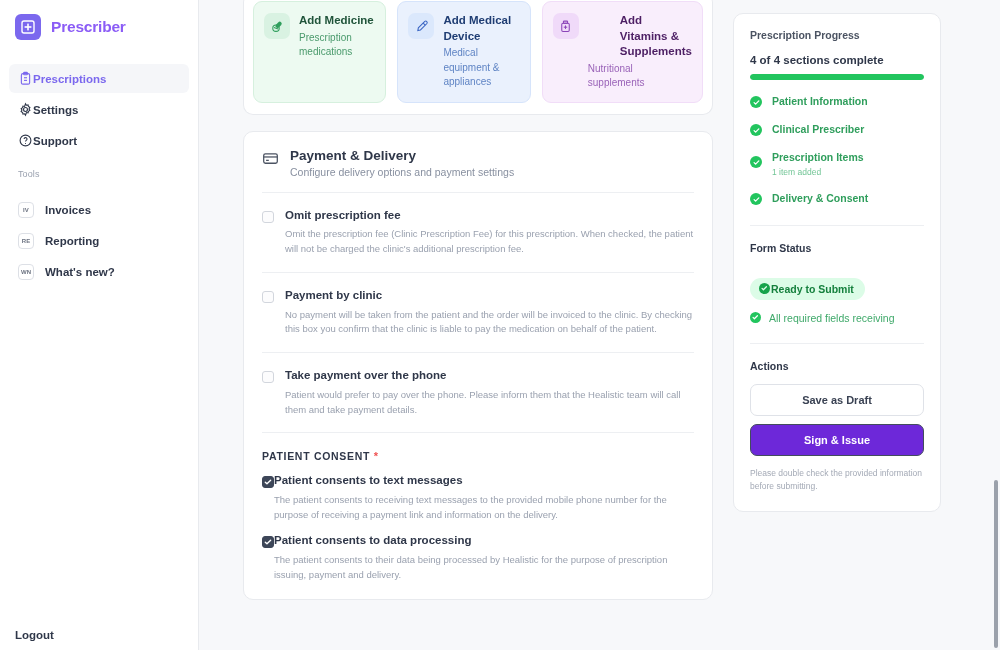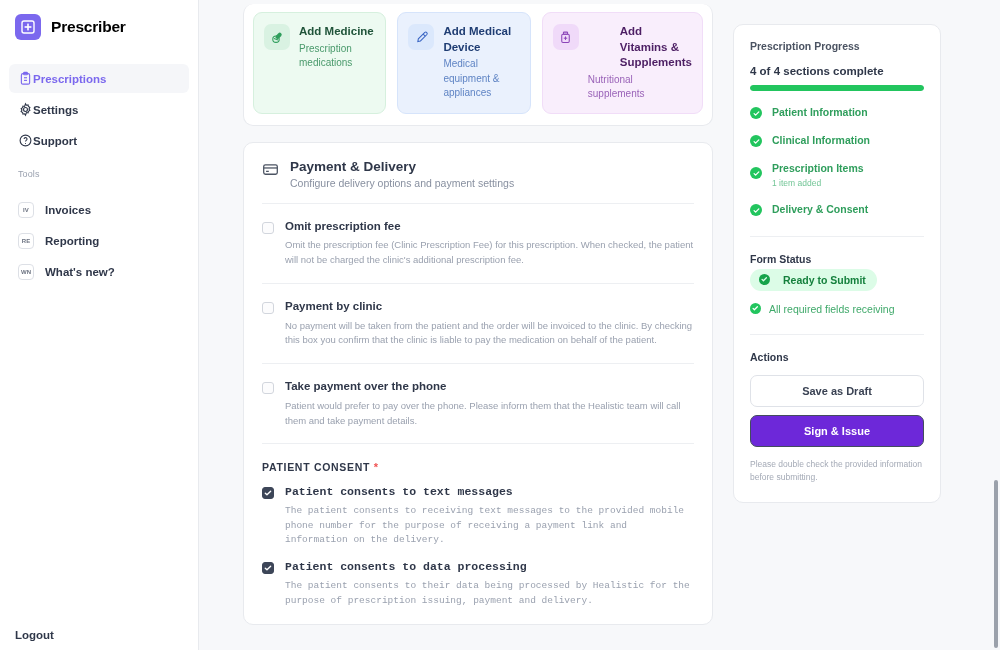--- a/index.html
+++ b/index.html
@@ -24,21 +24,21 @@
     display: flex; align-items: center; gap: 10px;
     padding: 14px 0 14px 15px;
   }
   .brand-logo {
     width: 26px; height: 26px; border-radius: 6px;
     background: #7b68ee;
     display: flex; align-items: center; justify-content: center;
     flex: 0 0 26px;
   }
   .brand-name {
-    font-size: 15.5px; font-weight: bold; color: #000000;
+    font-size: 15.5px; font-weight: bold; color: #8b5cf6;
     letter-spacing: -0.2px;
   }
   .nav { margin-top: 10px; padding: 0 9px; }
   .nav-item {
     display: flex; align-items: center; 
     height: 29px; padding: 0 9px; border-radius: 6px;
     color: #2f3749; font-size: 11.5px; font-weight: bold;
     margin-bottom: 2px;
     cursor: pointer;
   }
@@ -65,21 +65,21 @@
   .logout {
     margin-top: auto;
     padding: 0 0 9px 15px;
     font-size: 11.5px; font-weight: bold; color: #2f3749;
     cursor: pointer;
   }
 
   
   .main {
     flex: 1; height: 650px; overflow: hidden;
-    padding: 12px 18px 0 44px;
+    padding: 1px 18px 0 44px;
     display: flex; gap: 20px;
   }
   .center-col { flex: 0 0 470px; padding-top: 0; }
   .right-col { flex: 0 0 208px; padding-top: 12px; }
 
   
   .quickadd-panel {
     background: #fff; border: 1px solid #e8eaee; border-radius: 10px;
     border-top: none;
     margin-top: -8px;
@@ -132,21 +132,21 @@
   }
   .cbox.checked { background: #3d4658; border-color: #3d4658; }
   .clabel { font-size: 11.5px; font-weight: bold; color: #2f3749; line-height: 1.2; }
   .cdesc { font-size: 9.5px; color: #9aa1af; line-height: 1.55; margin-top: 5px; max-width: 418px; }
 
   .consent-head {
     font-size: 10.5px; font-weight: bold; color: #2f3749;
     letter-spacing: 0.7px; padding-top: 17px;
   }
   .req { color: #f05252; font-size: 11px; }
-  .consent-row { display: flex; gap: 11px; padding: 12px 0 0 0; font-family: Liberation Mono, monospace; }
+  .consent-row { display: flex; padding: 12px 0 0 0; }
   .consent-row .cdesc { max-width: 420px; }
 
   
   .rcard {
     background: #fff; border: 1px solid #e8eaee; border-radius: 10px;
     padding: 15px 16px 17px 16px;
   }
   .rtitle { font-size: 10.5px; font-weight: bold; color: #4b5362; }
   .rsections { font-size: 11.5px; font-weight: bold; color: #2f3749; margin-top: 13px; }
   .progress-track {
@@ -157,23 +157,23 @@
   .step-dot {
     width: 12px; height: 12px; flex: 0 0 12px; border-radius: 50%;
     background: #22c55e; display: flex; align-items: center; justify-content: center;
     margin-top: 1px;
   }
   .step-label { font-size: 10.5px; font-weight: bold; color: #2f9e5c; line-height: 1.25; }
   .step-note { font-size: 8.5px; color: #72c596; margin-top: 3px; }
   .rdiv { height: 1px; background: #edeff2; margin: 19px 0 0 0; }
   .rsub { font-size: 10.5px; font-weight: bold; color: #2f3749; margin-top: 16px; }
   .badge {
-    display: inline-flex; align-items: center; gap: 13px;
+    display: inline-flex; align-items: center; gap: 1px;
     background: #dcfce7; border-radius: 999px;
-    padding: 5px 11px 5px 9px; margin-top: 4px;
+    padding: 5px 11px 5px 9px; margin-top: 24px;
   }
   .badge-dot {
     width: 11px; height: 11px; border-radius: 50%; background: #16a34a;
     display: flex; align-items: center; justify-content: center;
   }
   .badge-text { font-size: 10.5px; font-weight: bold; color: #15803d; }
   .rline { display: flex; gap: 8px; align-items: center; margin-top: 12px; }
   .rline-dot { width: 11px; height: 11px; border-radius: 50%; background: #22c55e;
     display:flex; align-items:center; justify-content:center; flex: 0 0 11px; }
   .rline-text { font-size: 10.5px; color: #3fa96a; }
@@ -409,21 +409,21 @@
         </div>
       </div>
 
       <div class="step">
         <span class="step-dot">
           <svg width="7" height="7" viewBox="0 0 10 10">
               <path d="M1.6 5.2l2.1 2.1 4.6-4.6" fill="none" stroke="#fff" stroke-width="1.8" stroke-linecap="round" stroke-linejoin="round"></path>
             </svg>
         </span>
         <div>
-          <div class="step-label">Clinical Information</div>
+          <div class="step-label">Clinical Prescriber</div>
         </div>
       </div>
 
       <div class="step">
         <span class="step-dot" style="margin-top:5px">
           <svg width="7" height="7" viewBox="0 0 10 10">
               <path d="M1.6 5.2l2.1 2.1 4.6-4.6" fill="none" stroke="#fff" stroke-width="1.8" stroke-linecap="round" stroke-linejoin="round"></path>
             </svg>
         </span>
         <div>

